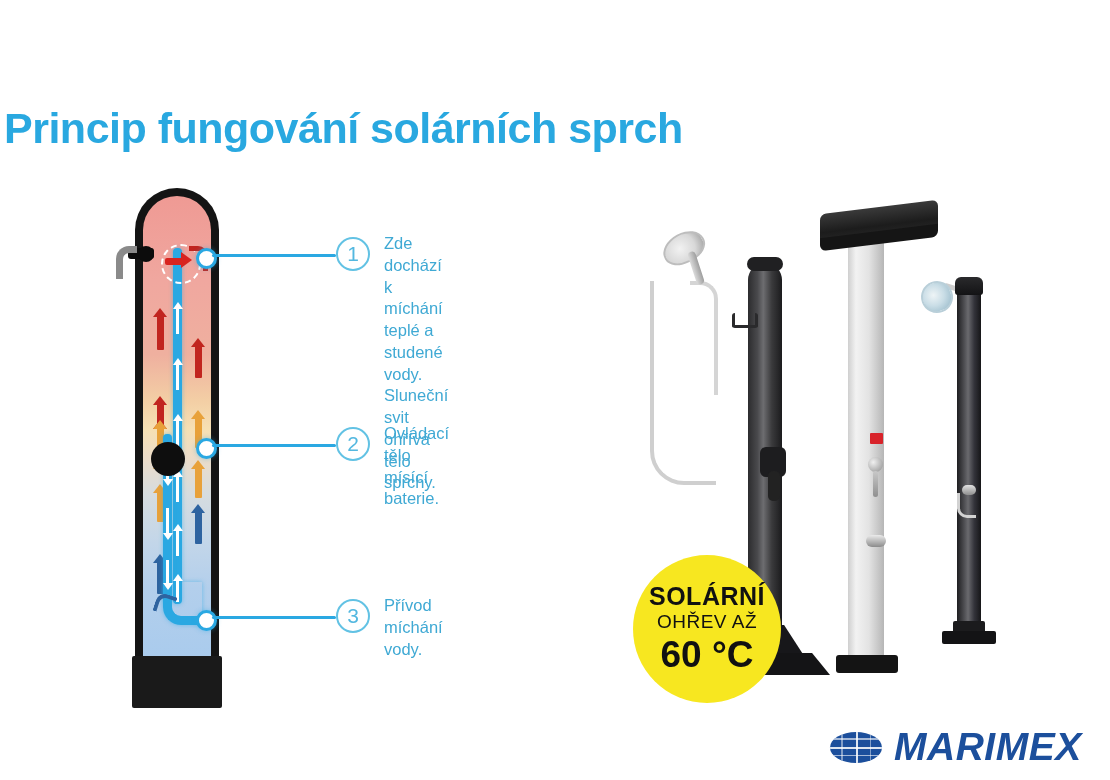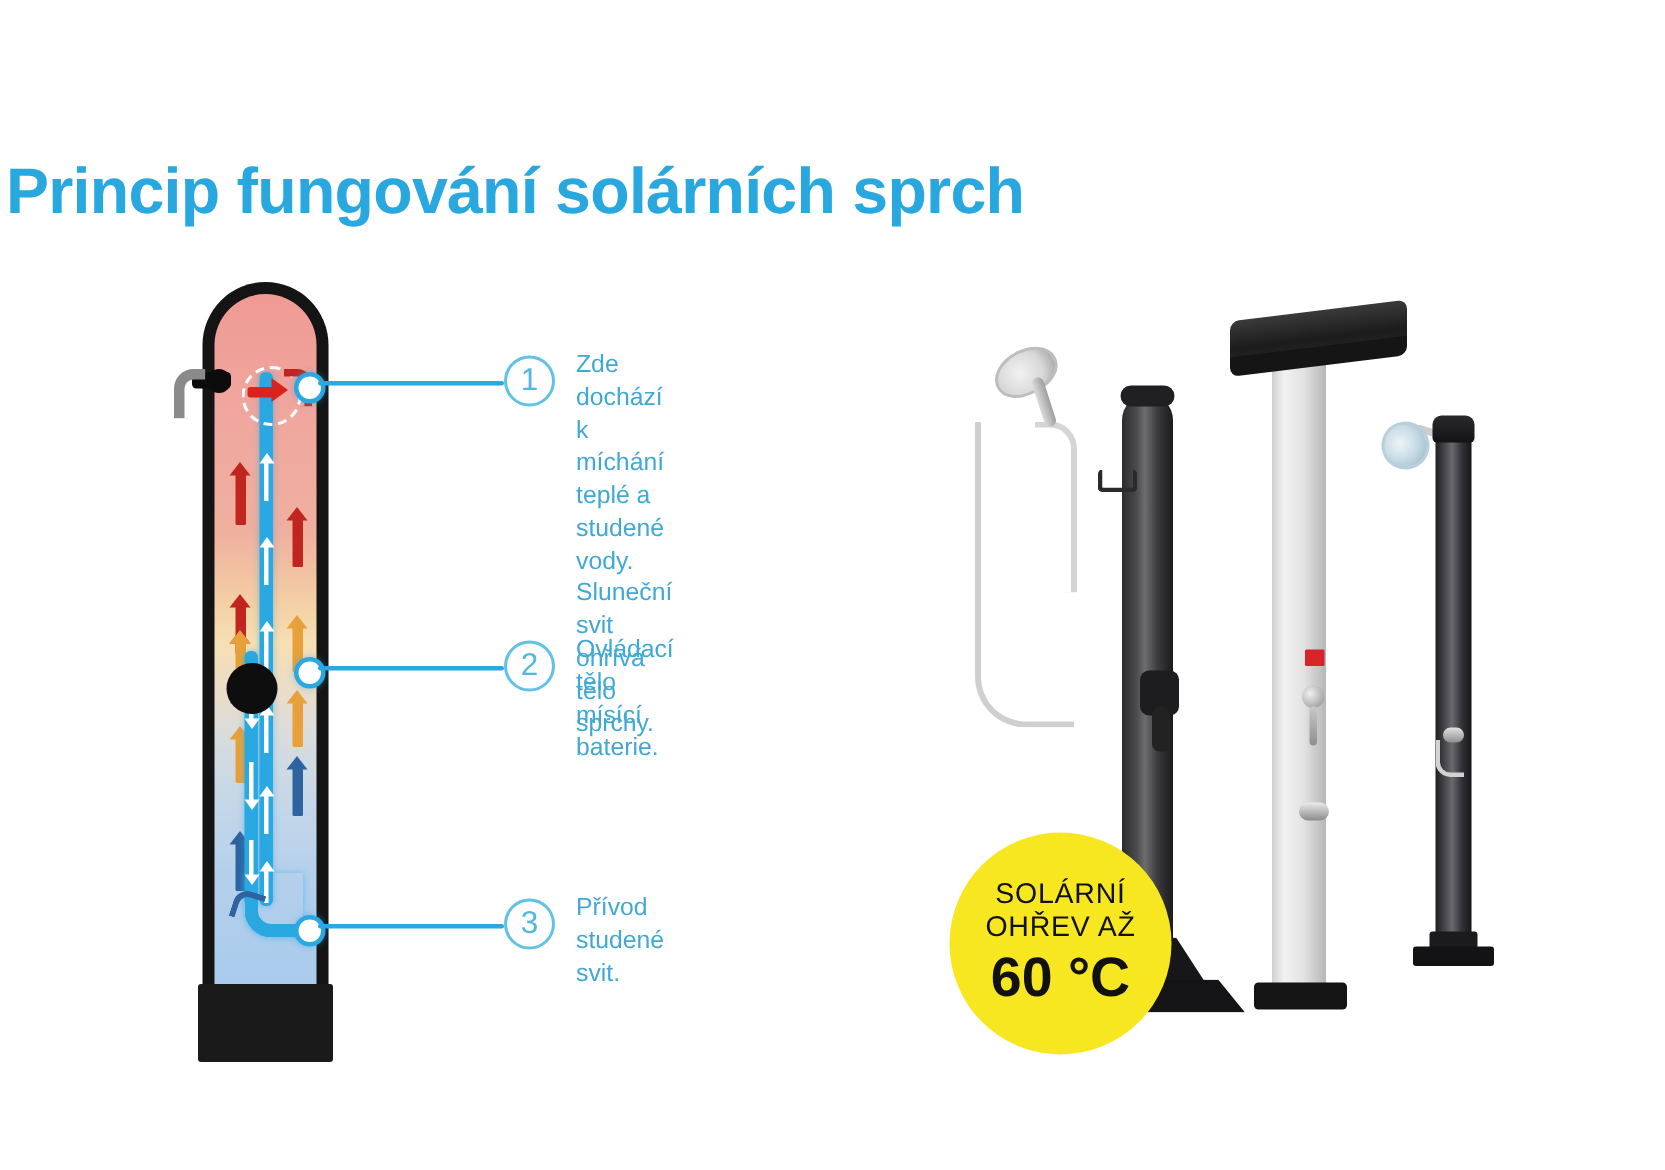--- a/index.html
+++ b/index.html
@@ -264,21 +264,21 @@
     border-radius:0 0 0 10px;
   }
 
   
   .badge{
     position:absolute;left:633px;top:555px;width:148px;height:148px;
     border-radius:50%;background:#f7e720;
     display:flex;flex-direction:column;align-items:center;justify-content:center;
     color:#111;
   }
-  .badge-l1{font-size:19px;letter-spacing:.5px;line-height:1.15;}
+  .badge-l1{font-size:25px;letter-spacing:.5px;line-height:1.15;font-weight:bold;}
   .badge-l2{font-size:19px;letter-spacing:.5px;line-height:1.15;}
   .badge-l3{font-size:37px;font-weight:bold;line-height:1.1;margin-top:2px;text-align:center;}
 
   
   .logo{position:absolute;left:830px;top:725px;display:flex;align-items:center;}
   .logo-globe{
     width:52px;height:31px;border-radius:50%;
     background:#1c4f9c;position:relative;overflow:hidden;margin-right:12px;
   }
   .logo-globe::before{
@@ -371,21 +371,21 @@
   </div>
 
   <div class="callout" style="left:336px;top:427px;">
     <div class="cnum">2</div>
     <div class="ctext">Ovládací tělo
 mísící baterie.</div>
   </div>
 
   <div class="callout" style="left:336px;top:599px;">
     <div class="cnum">3</div>
-    <div class="ctext">Přívod studené svit.</div>
+    <div class="ctext">Přívod míchání vody.</div>
   </div>
 
   <div id="products">
 
     <div>
       <div class="p1-hose"></div>
       <div class="p1-hose2"></div>
       <div class="p1-head"></div>
       <div class="p1-handle"></div>
       <div class="p1-tube"></div>
@@ -419,14 +419,23 @@
       <div class="p3-foot"></div>
     </div>
   </div>
 
   <div class="badge">
     <div class="badge-l1">SOLÁRNÍ</div>
     <div class="badge-l2">OHŘEV AŽ</div>
     <div class="badge-l3">60 °C</div>
   </div>
 
+  <div class="logo">
+    <div class="logo-globe">
+      <div class="globe-lat" style="top:22%;"></div>
+      <div class="globe-lat" style="top:76%;"></div>
+      <div class="globe-lon" style="left:22%;"></div>
+      <div class="globe-lon" style="left:76%;"></div>
+    </div>
+    <div class="logo-text">MARIMEX</div>
+  </div>
 
 </div>
 
 </body></html>

